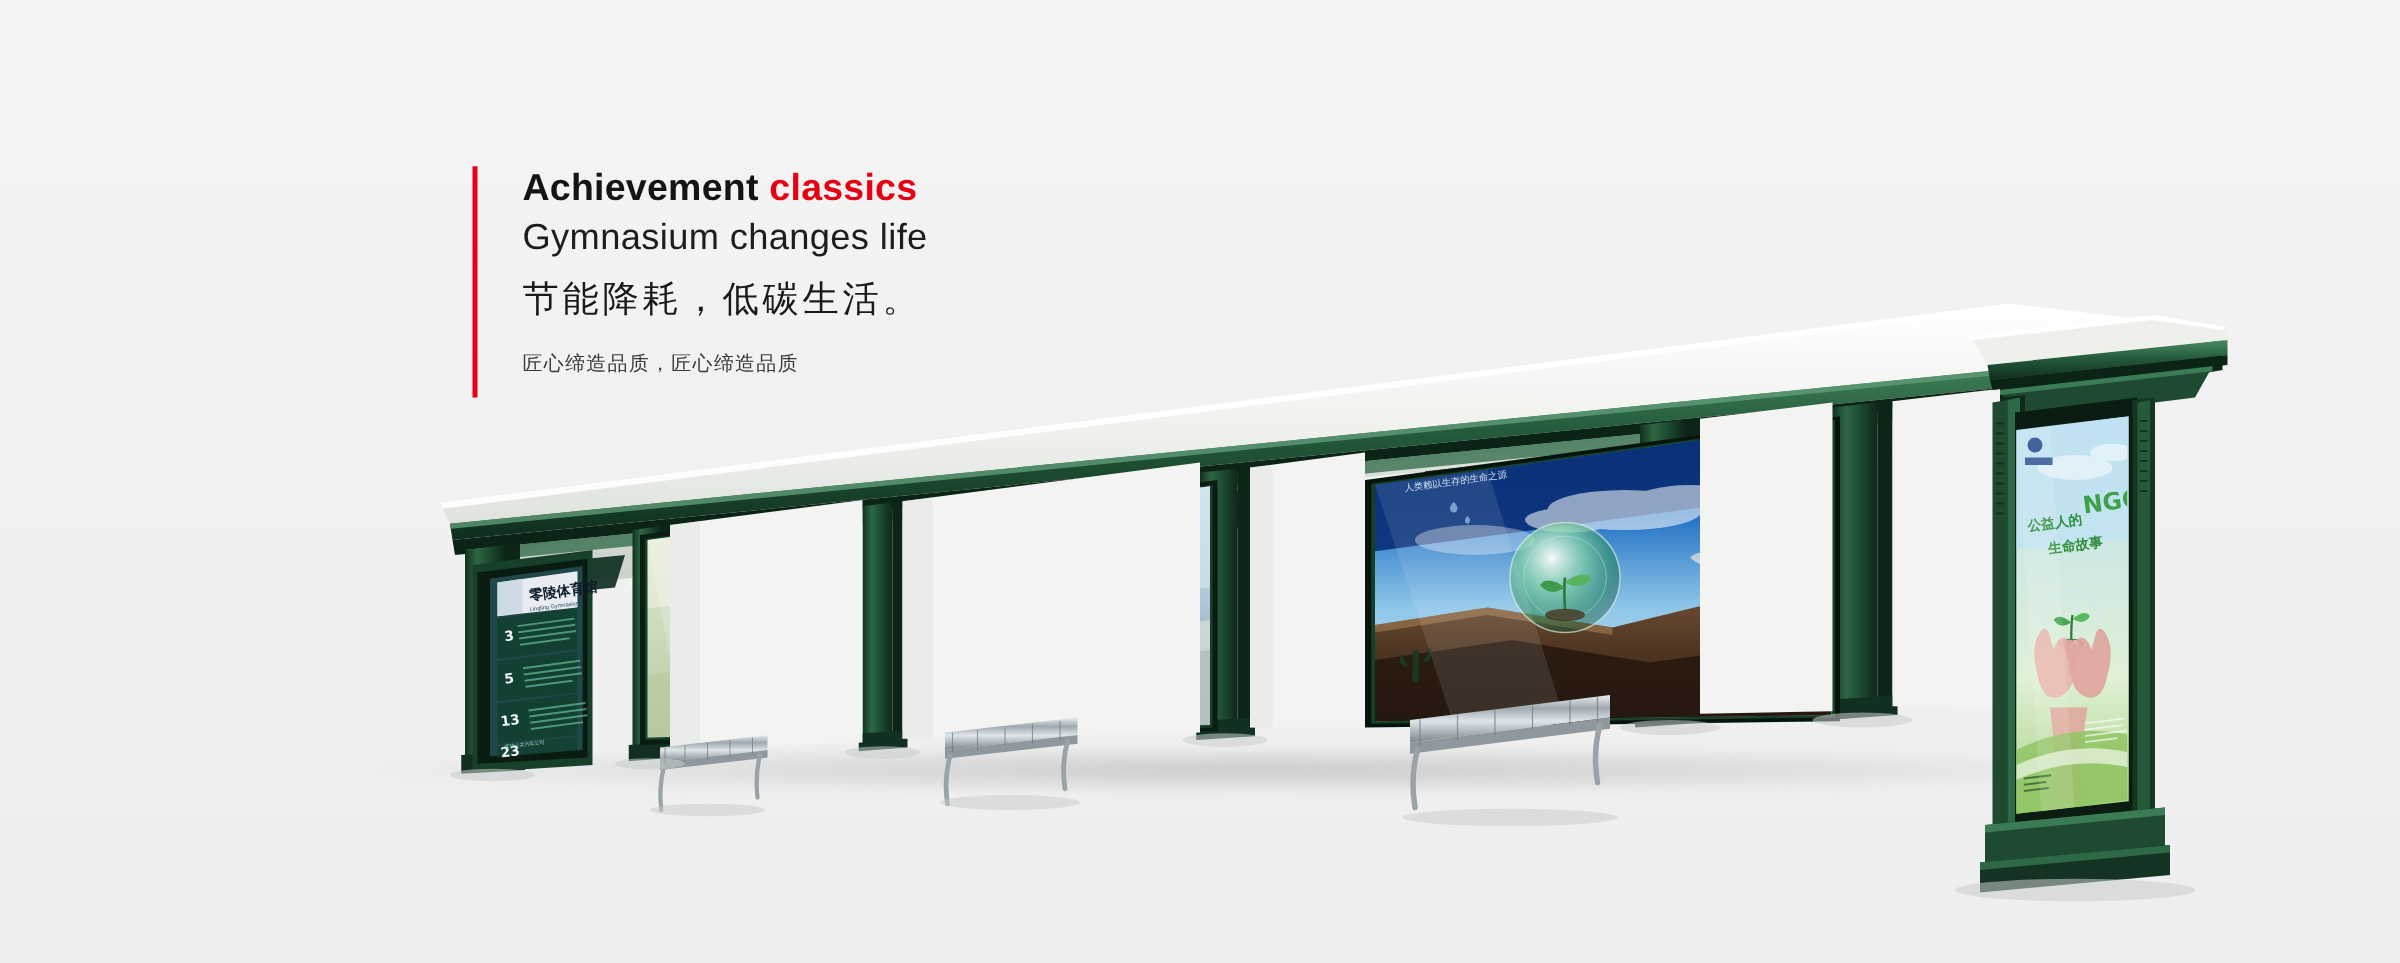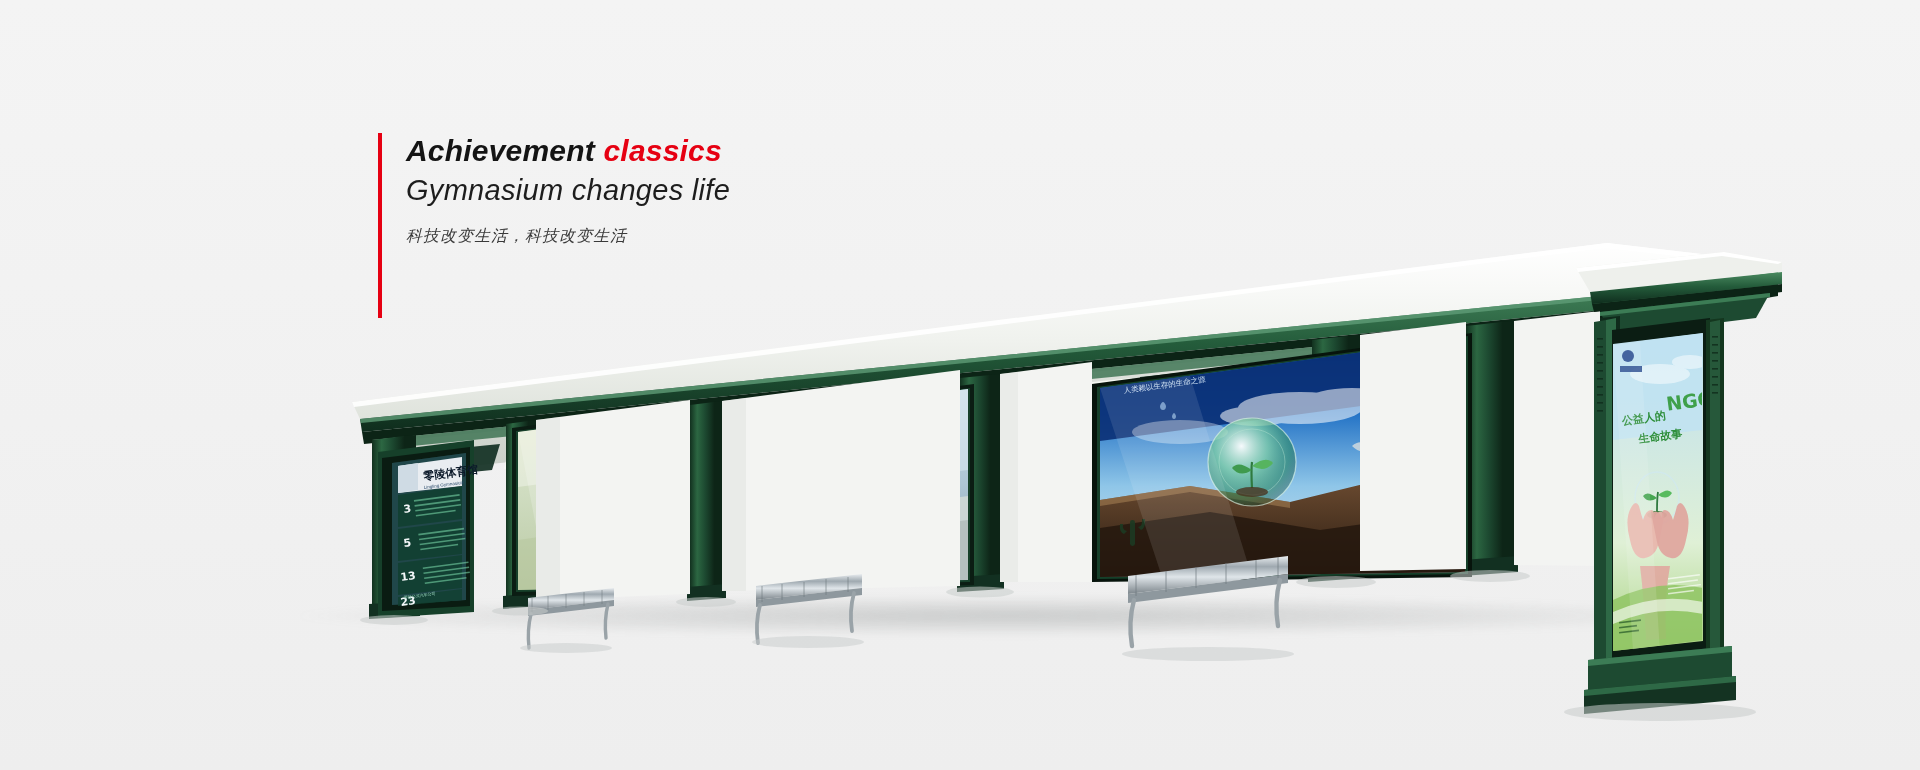--- a/index.html
+++ b/index.html
@@ -7,21 +7,21 @@
     width:1920px;height:770px;overflow:hidden;
     background:#f2f2f2;
     font-family:"Liberation Sans","DejaVu Sans",sans-serif;
   }
   .stage{position:relative;width:1920px;height:770px;
     background:linear-gradient(180deg,#f4f4f4 0%,#f1f1f1 55%,#eeeeee 100%);}
 
   
   .headline{position:absolute;left:378px;top:133px;width:520px;}
   .rule{position:absolute;left:0;top:0;width:4px;height:185px;background:#e60012;}
-  .hl-lines{position:absolute;left:28px;top:0;font-style:italic;}
+  .hl-lines{position:absolute;left:40px;top:0;}
   .l1{font-size:30px;font-weight:bold;color:#141414;letter-spacing:.2px;
       line-height:36px;white-space:nowrap;}
   .l1 .red{color:#e60012;font-weight:bold;}
   .l2{font-size:29px;font-weight:400;color:#1d1d1d;line-height:38px;
       letter-spacing:.3px;white-space:nowrap;margin-top:2px;}
   .l3{font-size:29px;color:#1a1a1a;line-height:50px;letter-spacing:3px;
       white-space:nowrap;margin-top:6px;}
   .l4{font-size:16px;color:#3a3a3a;line-height:26px;letter-spacing:1px;
       white-space:nowrap;margin-top:14px;}
 
@@ -36,21 +36,22 @@
 </head>
 <body>
 
 <div class="stage">
 
   <div class="headline">
     <div class="rule"></div>
     <div class="hl-lines">
       <div class="l1"><span>Achievement </span><span class="red">classics</span></div>
       <div class="l2">Gymnasium changes life</div>
-      <div class="l4">科技改变生活，科技改变生活</div>
+      <div class="l3">节能降耗，低碳生活。</div>
+      <div class="l4">匠心缔造品质，匠心缔造品质</div>
     </div>
   </div>
 
   <div class="ground-shadow"></div>
 
   <div class="shelter">
   <svg width="1920" height="770" viewBox="0 0 1920 770" xmlns="http://www.w3.org/2000/svg">
     <defs>
       <linearGradient id="gFrame" x1="0" y1="0" x2="0" y2="1">
         <stop offset="0%" stop-color="#3b7a52"></stop>

